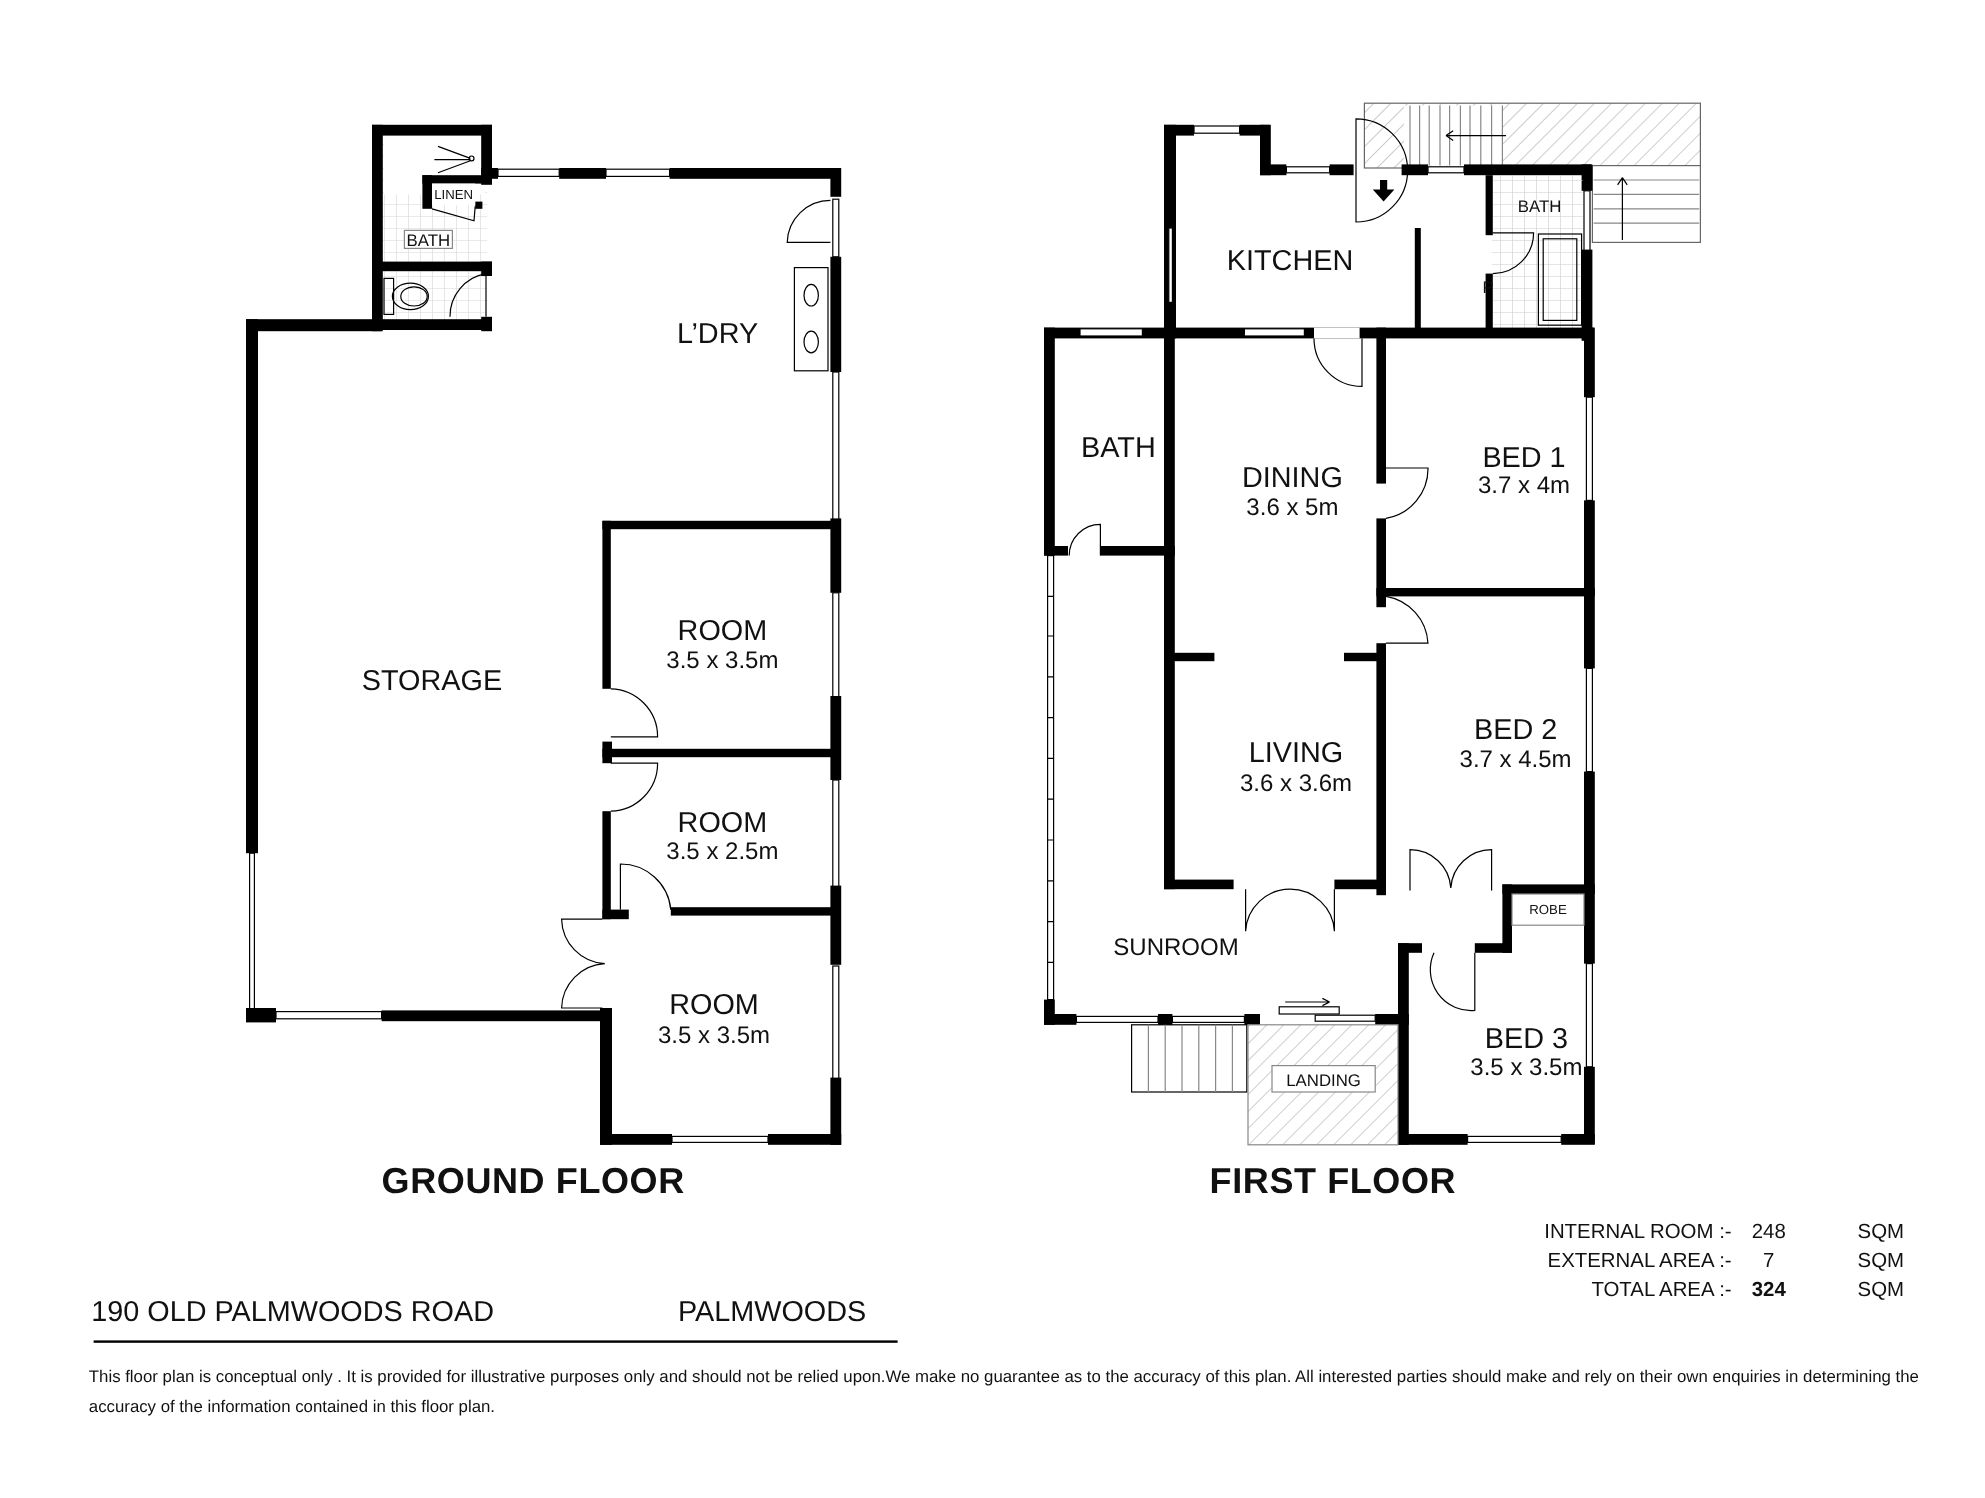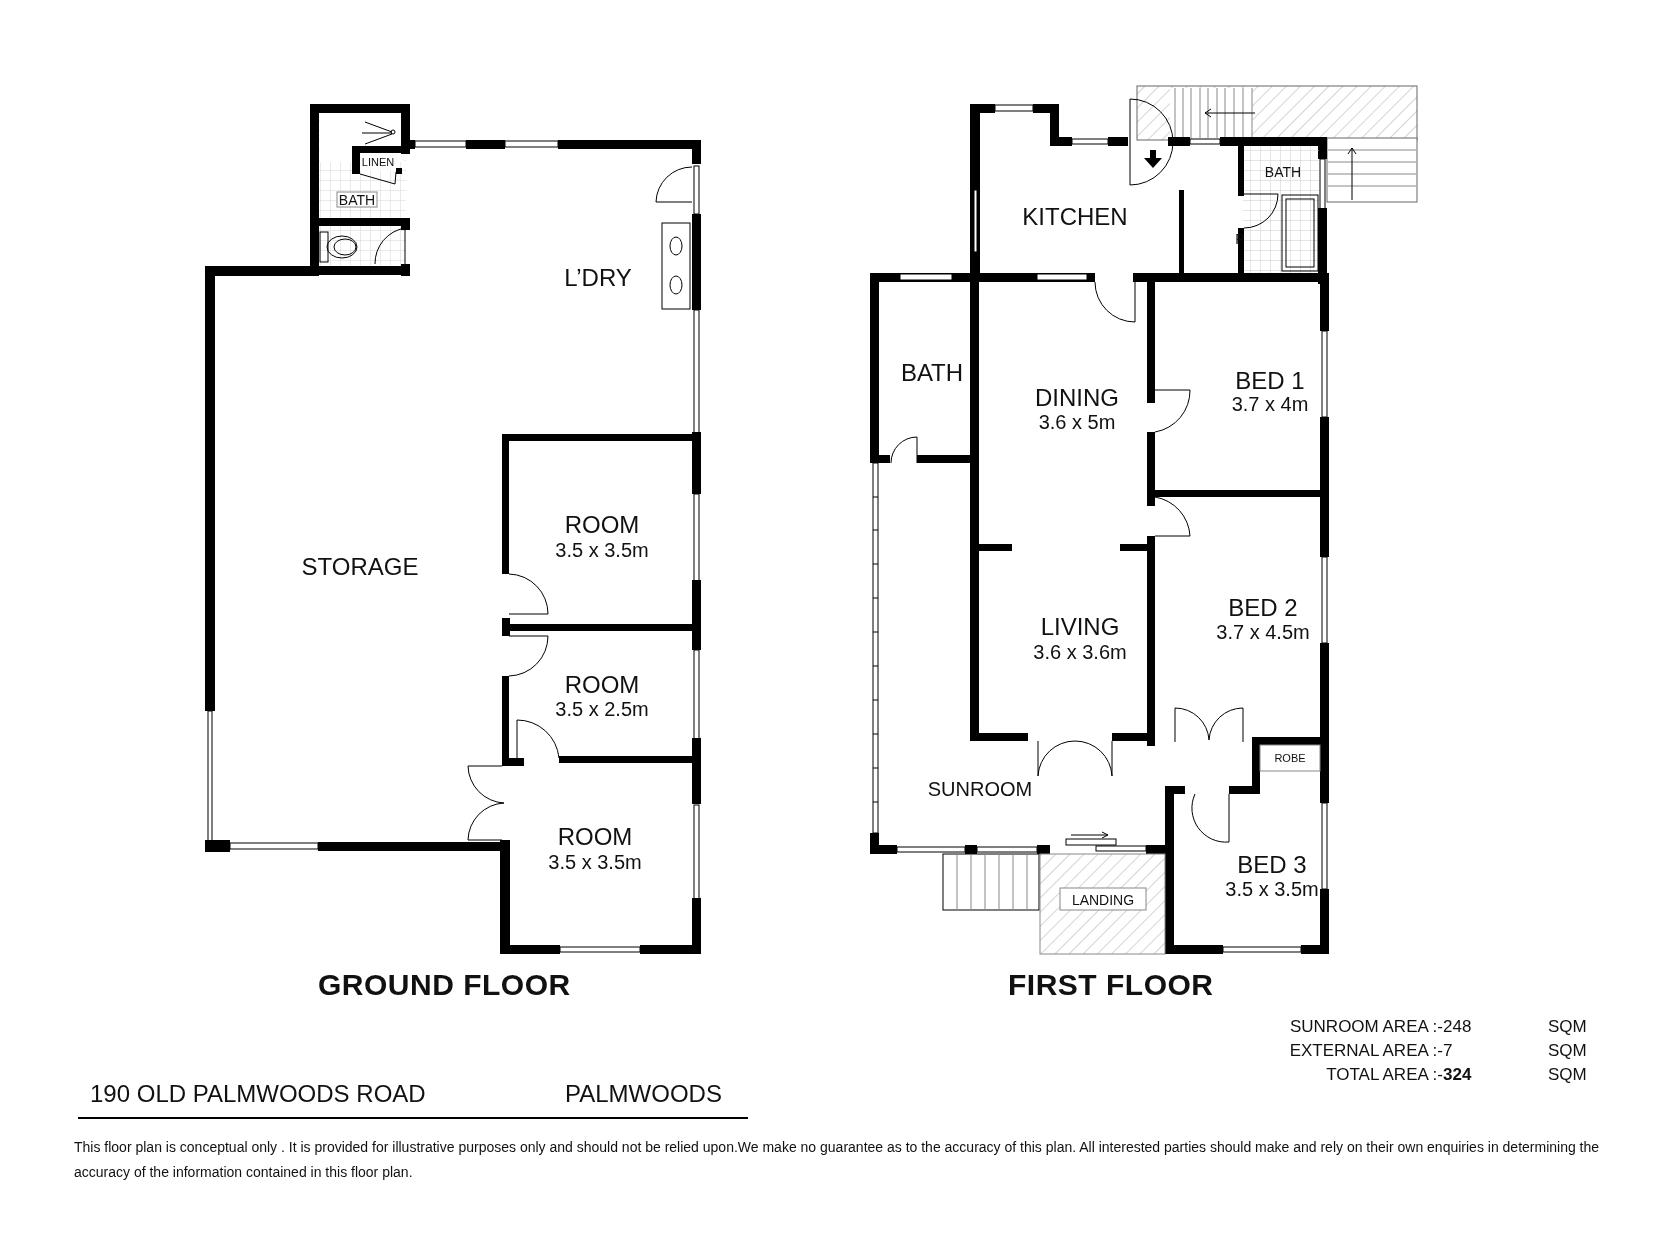--- a/index.html
+++ b/index.html
@@ -12,23 +12,23 @@
   .grey { fill: none; stroke: #888; stroke-width: 1; }
   .lbl { font-family: "Liberation Sans", sans-serif; fill: #111; text-anchor: middle; }
   .room-name { font-size: 24px; }
   .room-dim { font-size: 20px; }
   .small-lbl { font-size: 14px; }
   .tiny-lbl { font-size: 11px; }
   .floor-title { position: absolute; font-weight: bold; font-size: 30px; letter-spacing: 0.5px; }
   .areas { position: absolute; left: 1250px; top: 1015px; width: 342px; font-size: 17px; line-height: 24px; }
   .area-row { display: flex; justify-content: flex-end; }
   .area-row .k { text-align: right; }
-  .area-row .v { width: 62px; text-align: left; padding-right: 6px; }
+  .area-row .v { width: 62px; text-align: center; padding-right: 6px; }
   .area-row .u { width: 44px; text-align: left; margin-left: 37px; }
-  .address { position: absolute; left: 90px; top: 1080px; font-size: 24px; }
+  .address { position: absolute; left: 76px; top: 1080px; font-size: 24px; }
   .suburb { position: absolute; left: 565px; top: 1080px; font-size: 24px; }
   .addr-line { position: absolute; left: 78px; top: 1117px; width: 670px; height: 2px; background: #000; }
   .disclaimer { position: absolute; left: 74px; top: 1135px; width: 1540px; font-size: 14px; line-height: 25px; }
 </style>
 </head>
 <body>
 
 <svg class="plan" width="1654" height="1248" viewBox="0 0 1654 1248" xmlns="http://www.w3.org/2000/svg">
   <defs>
     <pattern id="hatch" width="10" height="10" patternUnits="userSpaceOnUse" patternTransform="rotate(45)">
@@ -247,21 +247,21 @@
     <text class="lbl tiny-lbl" x="1290" y="762">ROBE</text>
     <text class="lbl small-lbl" x="1103" y="905">LANDING</text>
   </g>
 </svg>
 
 <div class="floor-title" style="left:318px; top:968px;">GROUND FLOOR</div>
 <div class="floor-title" style="left:1008px; top:968px;">FIRST FLOOR</div>
 
 <div class="areas">
   <div class="area-row">
-    <span class="k">SUNROOM AREA :-</span>
+    <span class="k">INTERNAL ROOM :-</span>
     <span class="v">248</span>
     <span class="u">SQM</span>
   </div>
   <div class="area-row">
     <span class="k">EXTERNAL AREA :-</span>
     <span class="v">7</span>
     <span class="u">SQM</span>
   </div>
   <div class="area-row">
     <span class="k">TOTAL AREA :-</span>

